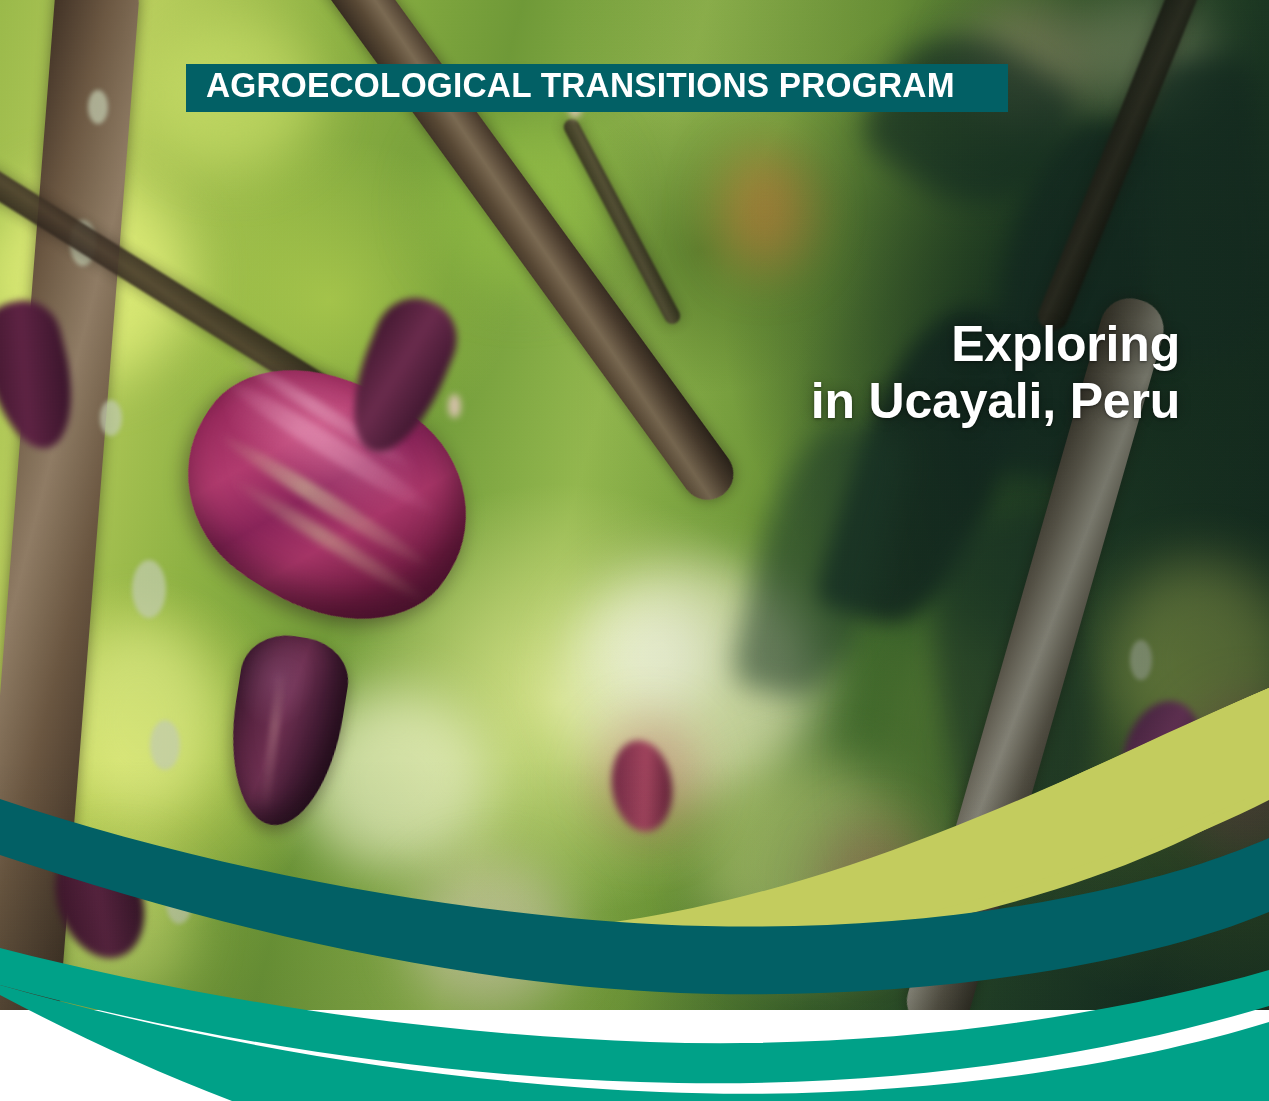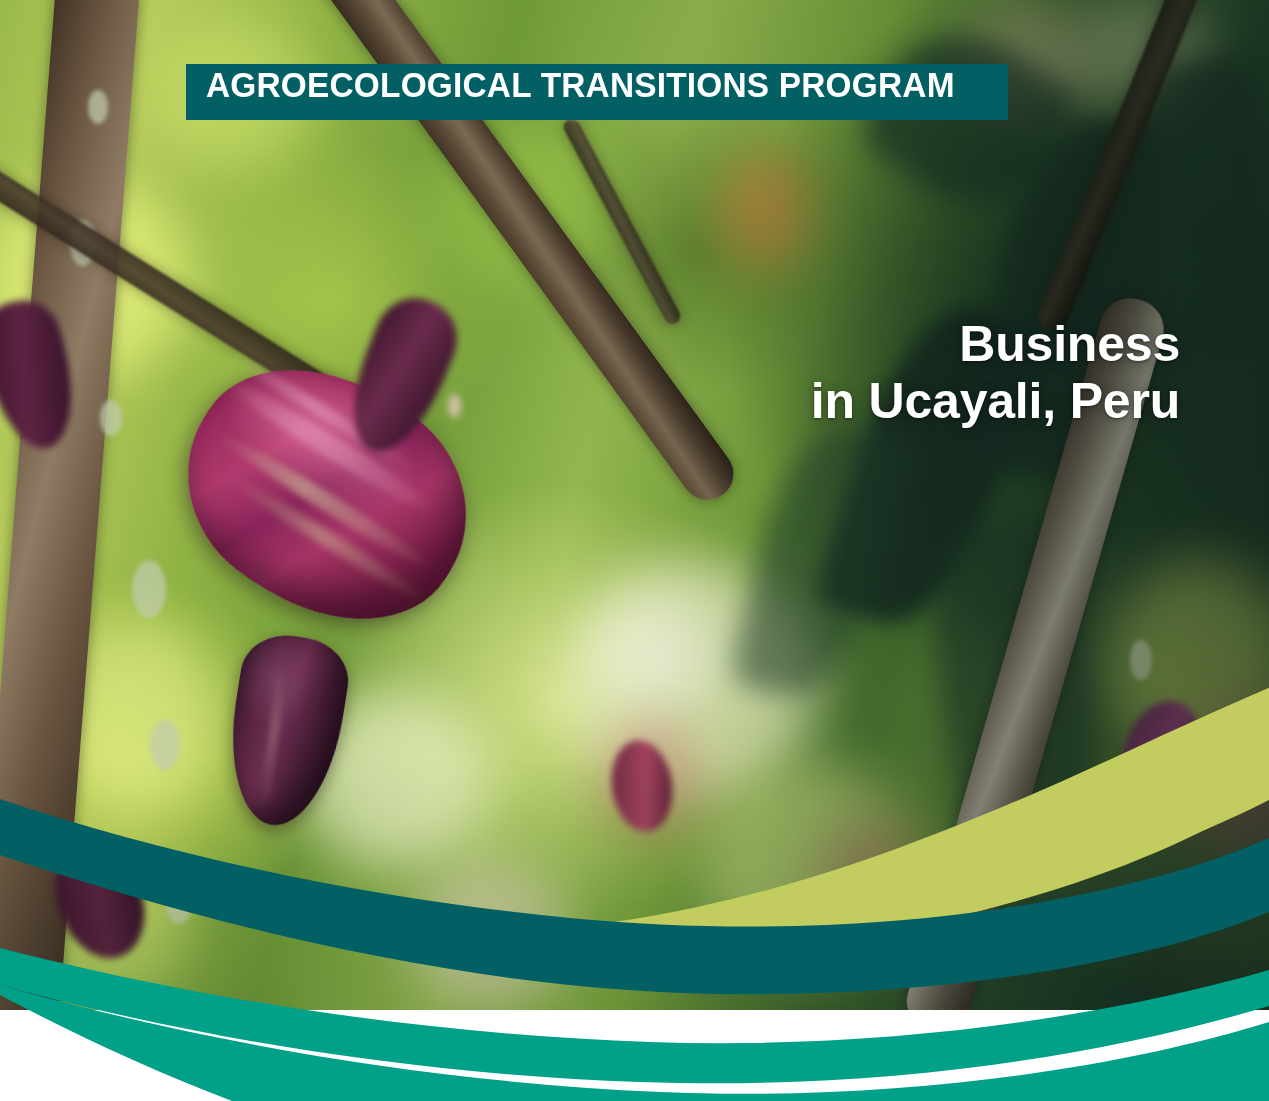--- a/index.html
+++ b/index.html
@@ -116,21 +116,21 @@
 
   
   .program-banner {
     position: absolute;
     left: 186px;
     top: 64px;
     height: 40px;
     background: #026065;
     display: flex;
     align-items: center;
-    padding: 0 18px 16px 20px;
+    padding: 0 18px 8px 20px;
     z-index: 30;
   }
   .program-banner-text {
     color: #ffffff;
     font-family: "Liberation Sans", sans-serif;
     font-size: 35px;
     font-weight: bold;
     letter-spacing: 0.2px;
     line-height: 1;
     white-space: nowrap;
@@ -273,21 +273,21 @@
 
     <div class="photo-vignette"></div>
     <div class="photo-grain"></div>
   </div>
 
   <div class="program-banner">
     <span class="program-banner-text">AGROECOLOGICAL TRANSITIONS PROGRAM</span>
   </div>
 
   <div class="cover-title">
-    <span class="tline">Business</span>
+    <span class="tline">Exploring</span>
     <span class="tline">in Ucayali, Peru</span>
   </div>
 
   <svg class="ribbons" viewBox="0 0 1269 1101" preserveAspectRatio="none">
 
     <path fill="#C3CC5E" d="M1269,688
              C1180,725 1060,790 930,845
              C800,900 650,932 470,930
              C600,946 760,944 900,920
              C1030,898 1160,855 1269,800

